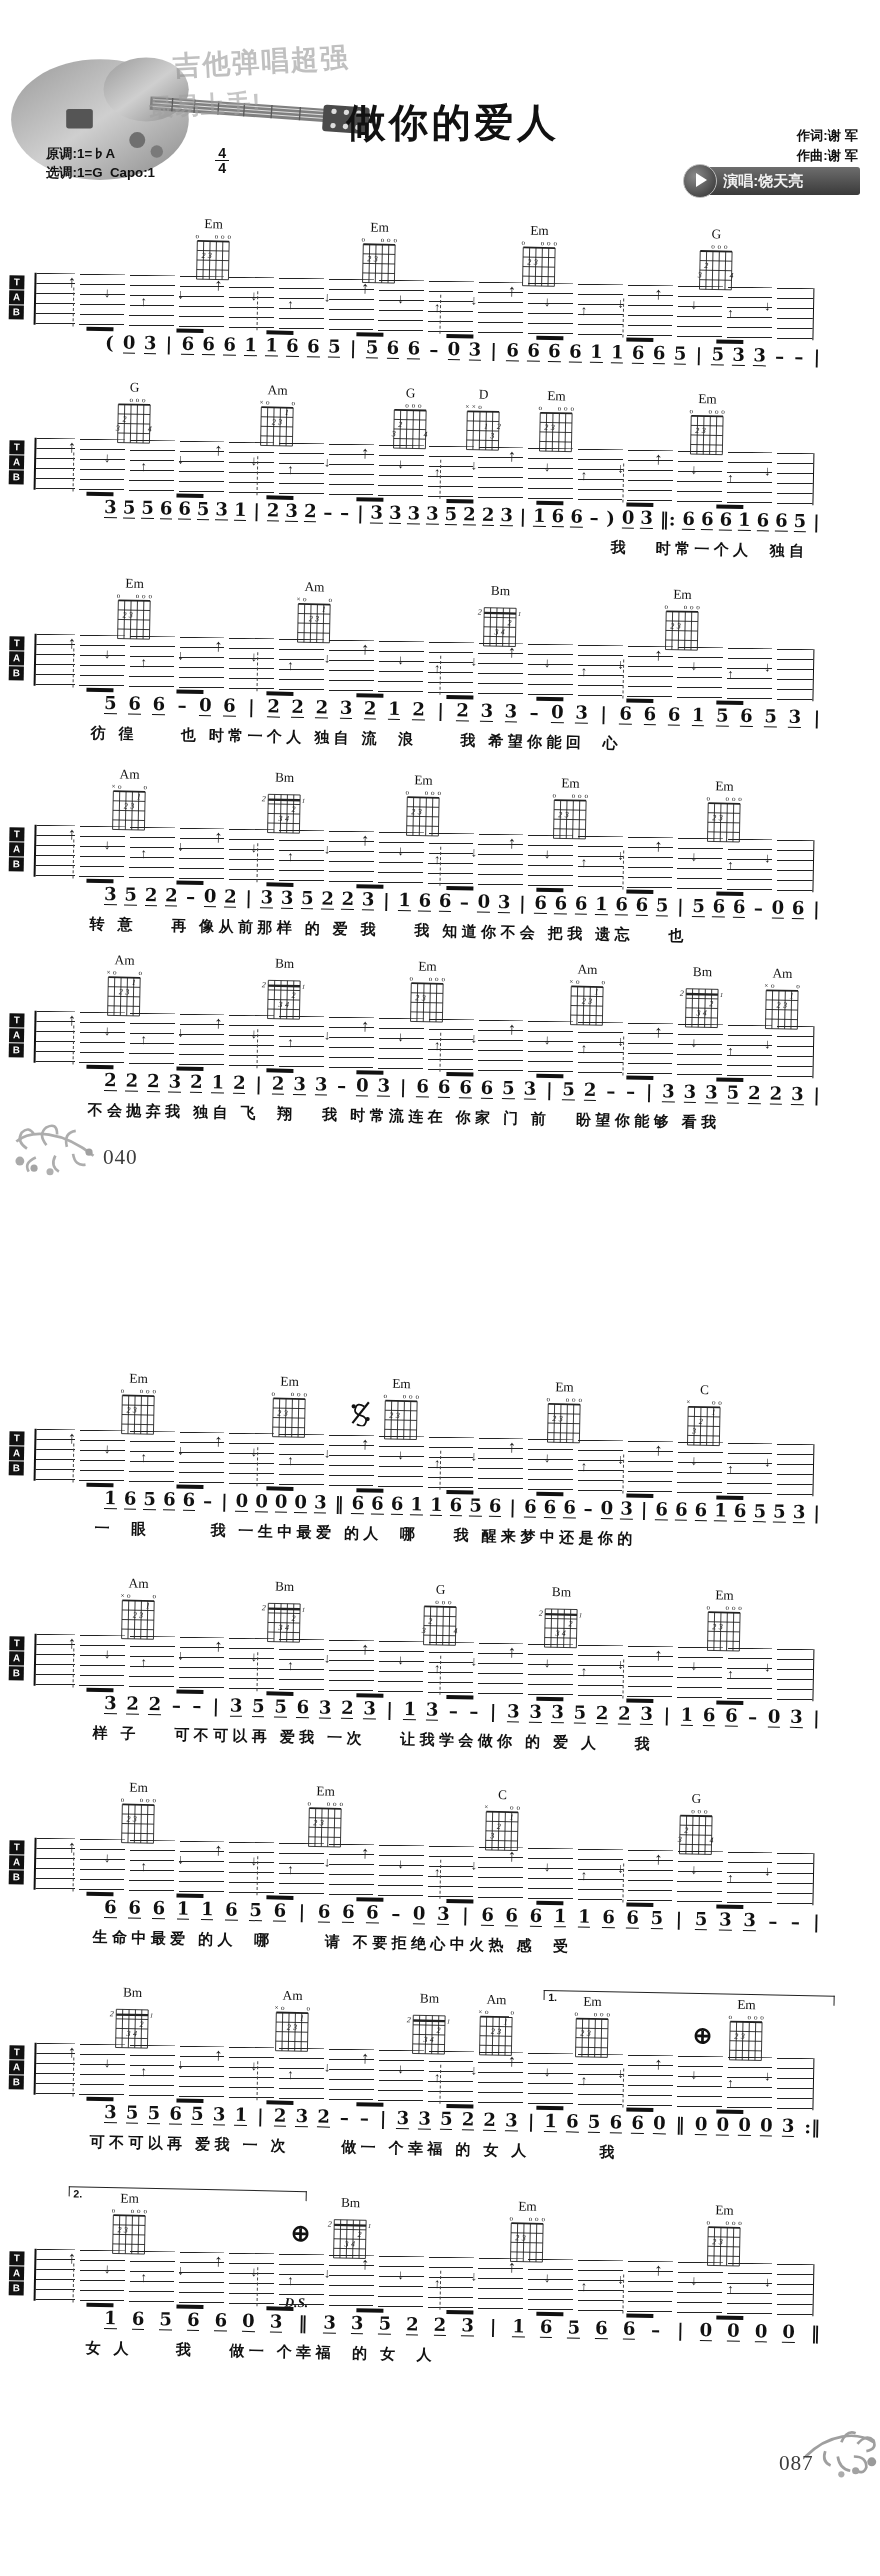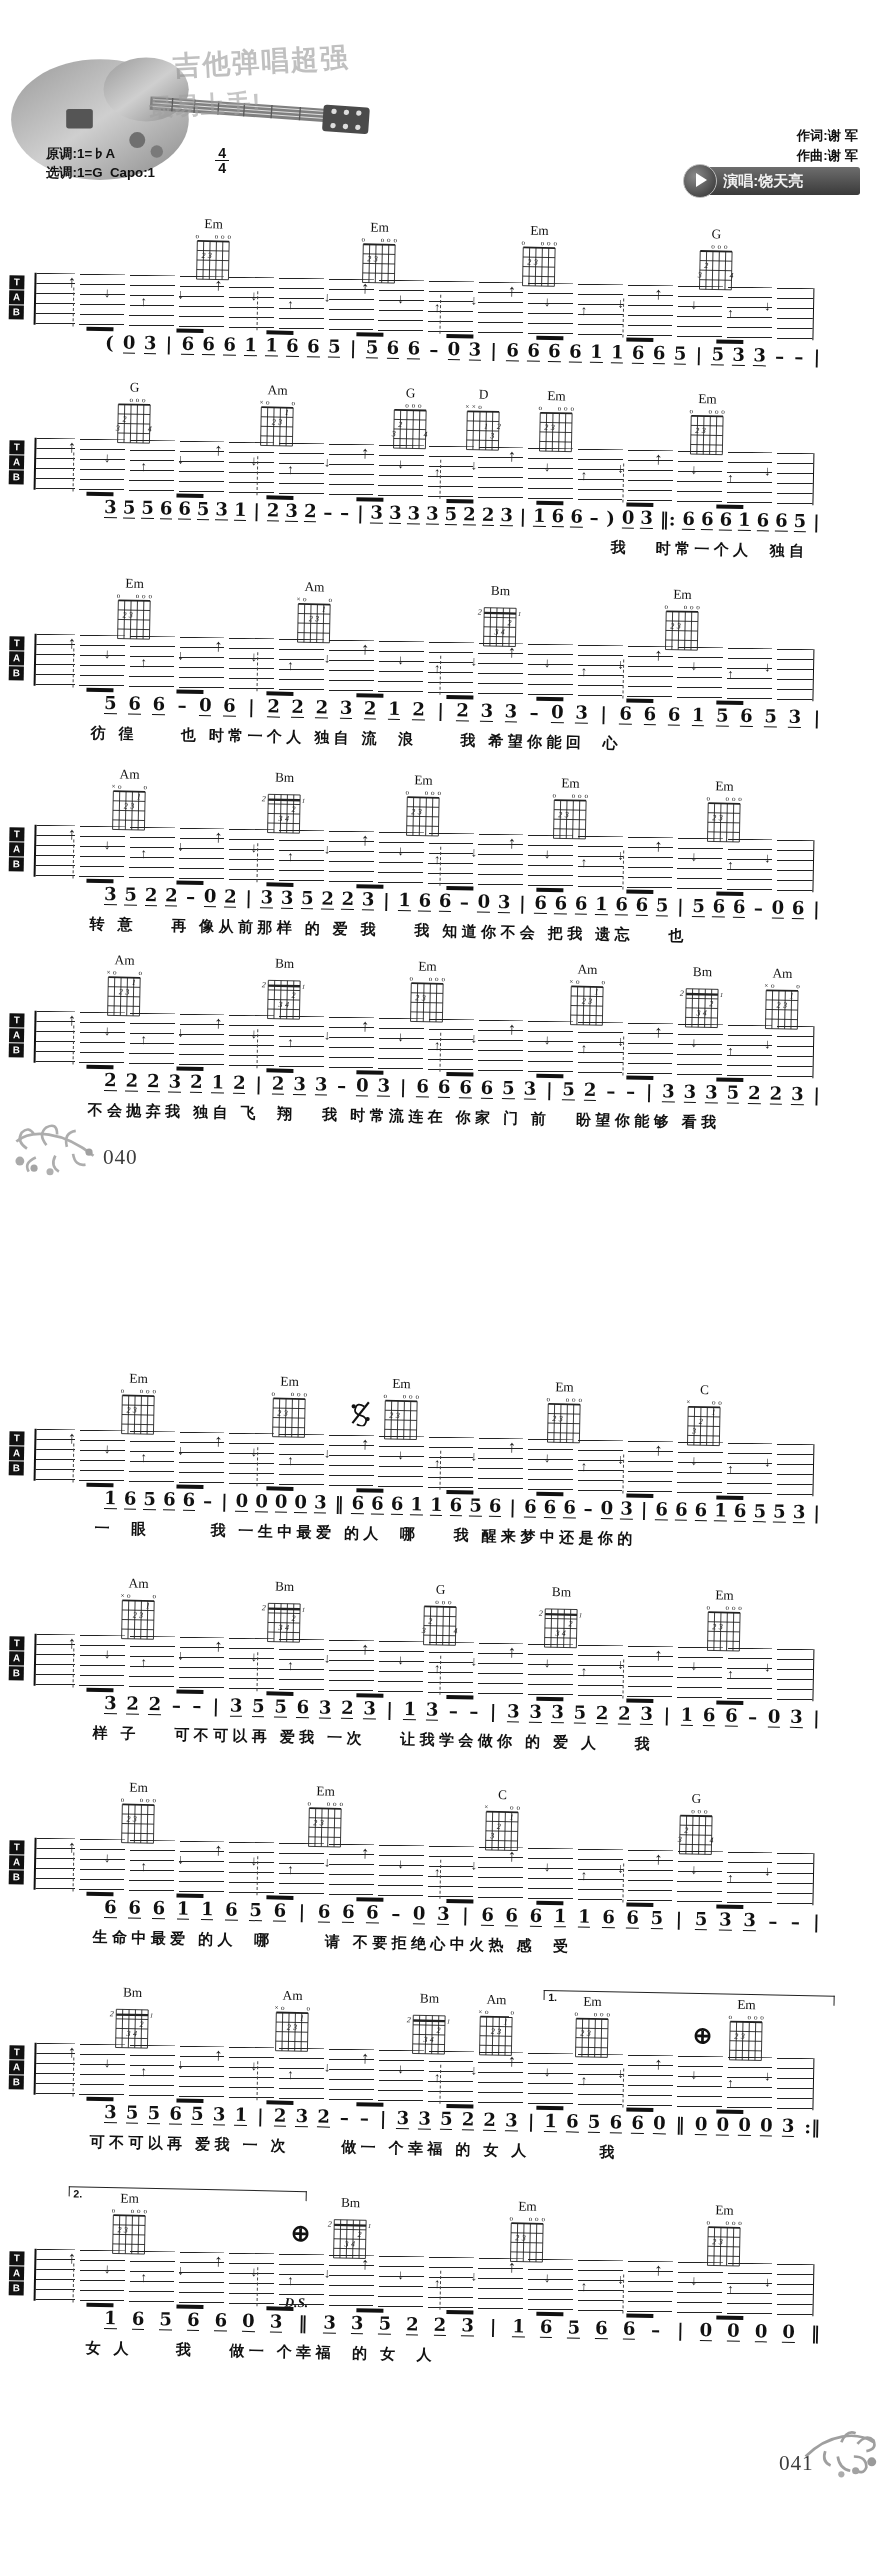--- a/index.html
+++ b/index.html
@@ -95,20 +95,21 @@
         <circle cx="386" cy="118" r="3"></circle>
         <circle cx="400" cy="118" r="3"></circle>
     </g>
     <rect x="70" y="100" width="30" height="22" rx="3" fill="#555"></rect>
     <circle cx="150" cy="135" r="9" fill="#6f6f6f"></circle>
       <circle cx="172" cy="148" r="7" fill="#7a7a7a"></circle>
   </svg>
   <div id="wm1" class="wm">吉他弹唱超强</div>
   <div id="wm2" class="wm">最易上手!</div>
 
+  <div id="page-title">做你的爱人</div>
 
   <div id="key-block">原调:1=♭A
 选调:1=G  Capo:1</div>
   <div id="time-sig">
     <div>4</div>
     <div class="bar"></div>
     <div>4</div>
   </div>
 
   <div id="credits">作词:谢 军
@@ -1870,16 +1871,16 @@
       <path d="M62,20 q10,-12 18,-4 q4,10 -8,12"></path>
       <path d="M44,18 q6,-14 16,-10"></path>
       <path d="M58,34 q14,0 14,12 q-4,10 -14,2"></path>
       <path d="M40,34 q2,14 14,16"></path>
       <path d="M26,28 q-4,12 6,16"></path>
     </g>
     <circle cx="78" cy="40" r="5" fill="#9a9a9a"></circle>
       <circle cx="60" cy="50" r="4" fill="#a2a2a2"></circle>
     <circle cx="44" cy="54" r="3.5" fill="#ababab"></circle>
   </svg>
-  <div id="pagenum2" class="pagenum">041</div>
+  <div id="pagenum2" class="pagenum">087</div>
 
 </div>
 
 
 </body></html>

